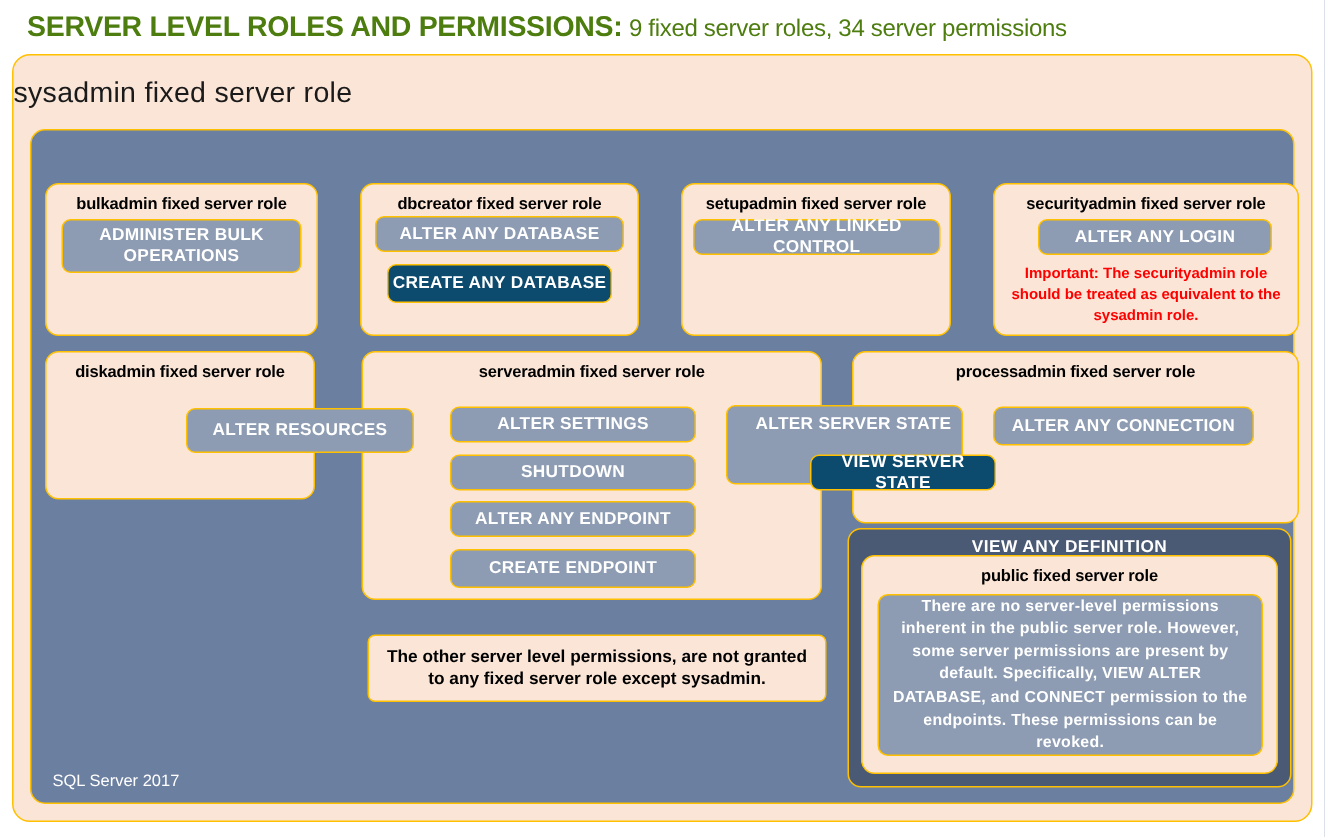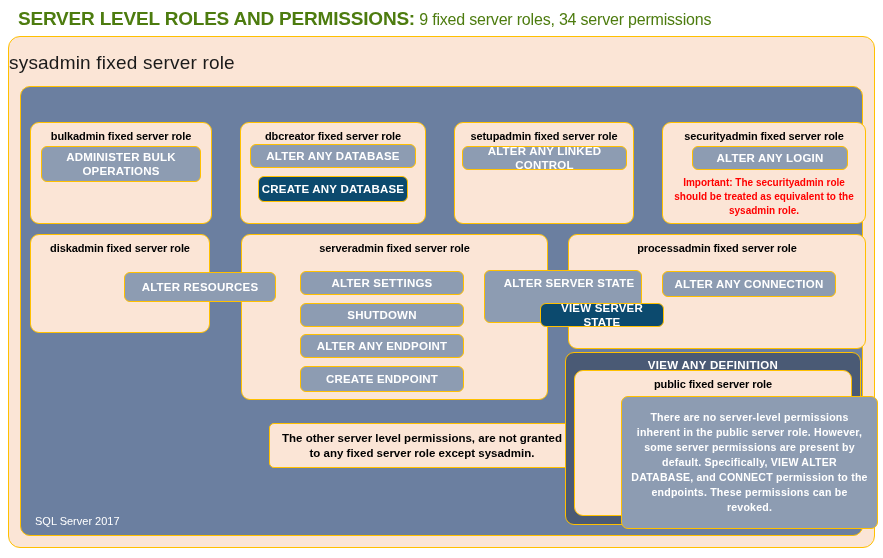--- a/index.html
+++ b/index.html
@@ -125,43 +125,41 @@
 
   
   #note-other-perms {
     left: 245px; top: 423px; width: 306px; height: 45px;
     border-radius: 5px;
     display: flex; align-items: center; justify-content: center;
     text-align: center;
     font-size: 11.5px; font-weight: 700; color: #000000;
     line-height: 1.3;
     padding: 0 6px;
-    margin-left: 24px;
   }
   #view-any-definition-box {
     left: 565px; top: 352px; width: 296px; height: 173px;
     border-radius: 9px;
   }
   #vad-label {
     position: absolute; left: 0; right: 0; top: 6px;
     text-align: center; color: #ffffff;
     font-size: 11.5px; font-weight: 700; letter-spacing: 0.3px;
   }
   #role-public {
     left: 574px; top: 370px; width: 278px; height: 146px;
   }
   #public-inner-note {
-    left: 585px; top: 396px; width: 257px; height: 133px;
+    left: 585px; top: 396px; width: 257px; height: 108px;
     border-radius: 7px;
     display: flex; align-items: center; justify-content: center;
     text-align: center;
     font-size: 10.6px; font-weight: 700; color: #ffffff;
     line-height: 1.42;
     padding: 0 8px;
-    margin-left: 36px;
   }
 
   
   #perm-administer-bulk { left: 41px;  top: 146px; width: 160px; height: 36px; }
   #perm-alter-any-db    { left: 250px; top: 144px; width: 166px; height: 24px; }
   #perm-create-any-db   { left: 258px; top: 176px; width: 150px; height: 26px; }
   #perm-alter-any-linked{ left: 462px; top: 146px; width: 165px; height: 24px; }
   #perm-alter-any-login { left: 692px; top: 146px; width: 156px; height: 24px; }
 
   #securityadmin-warning {

